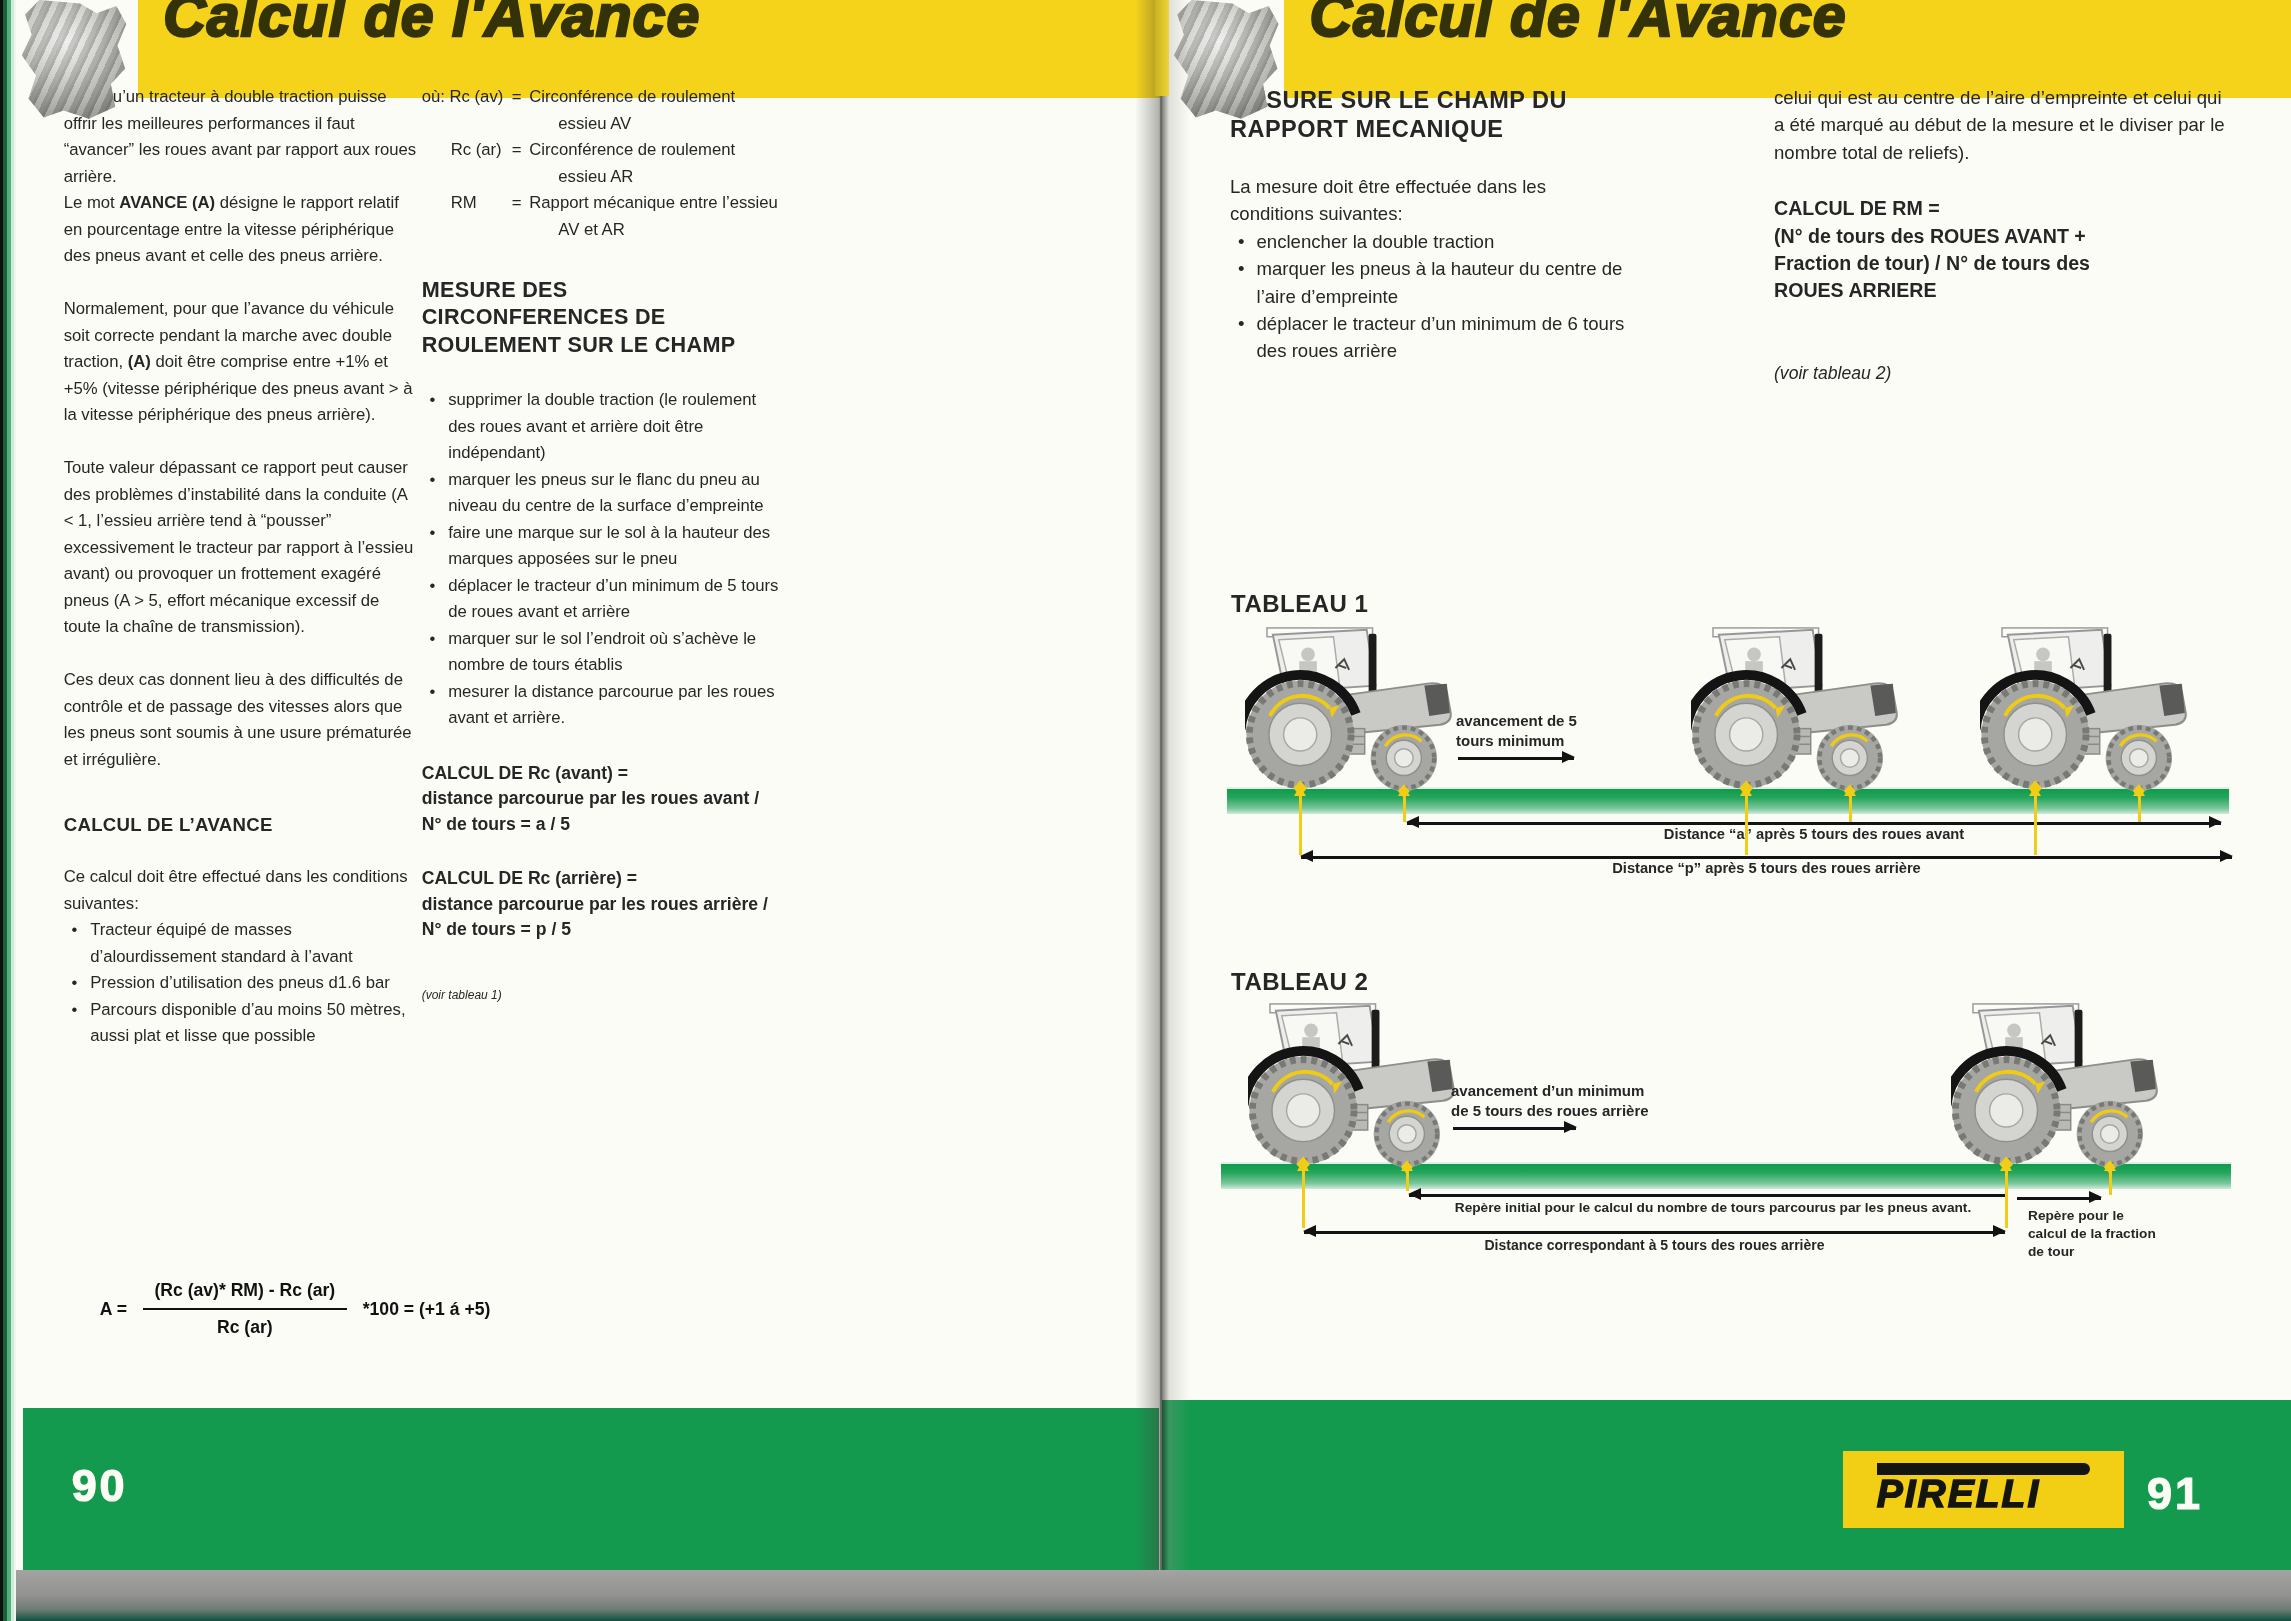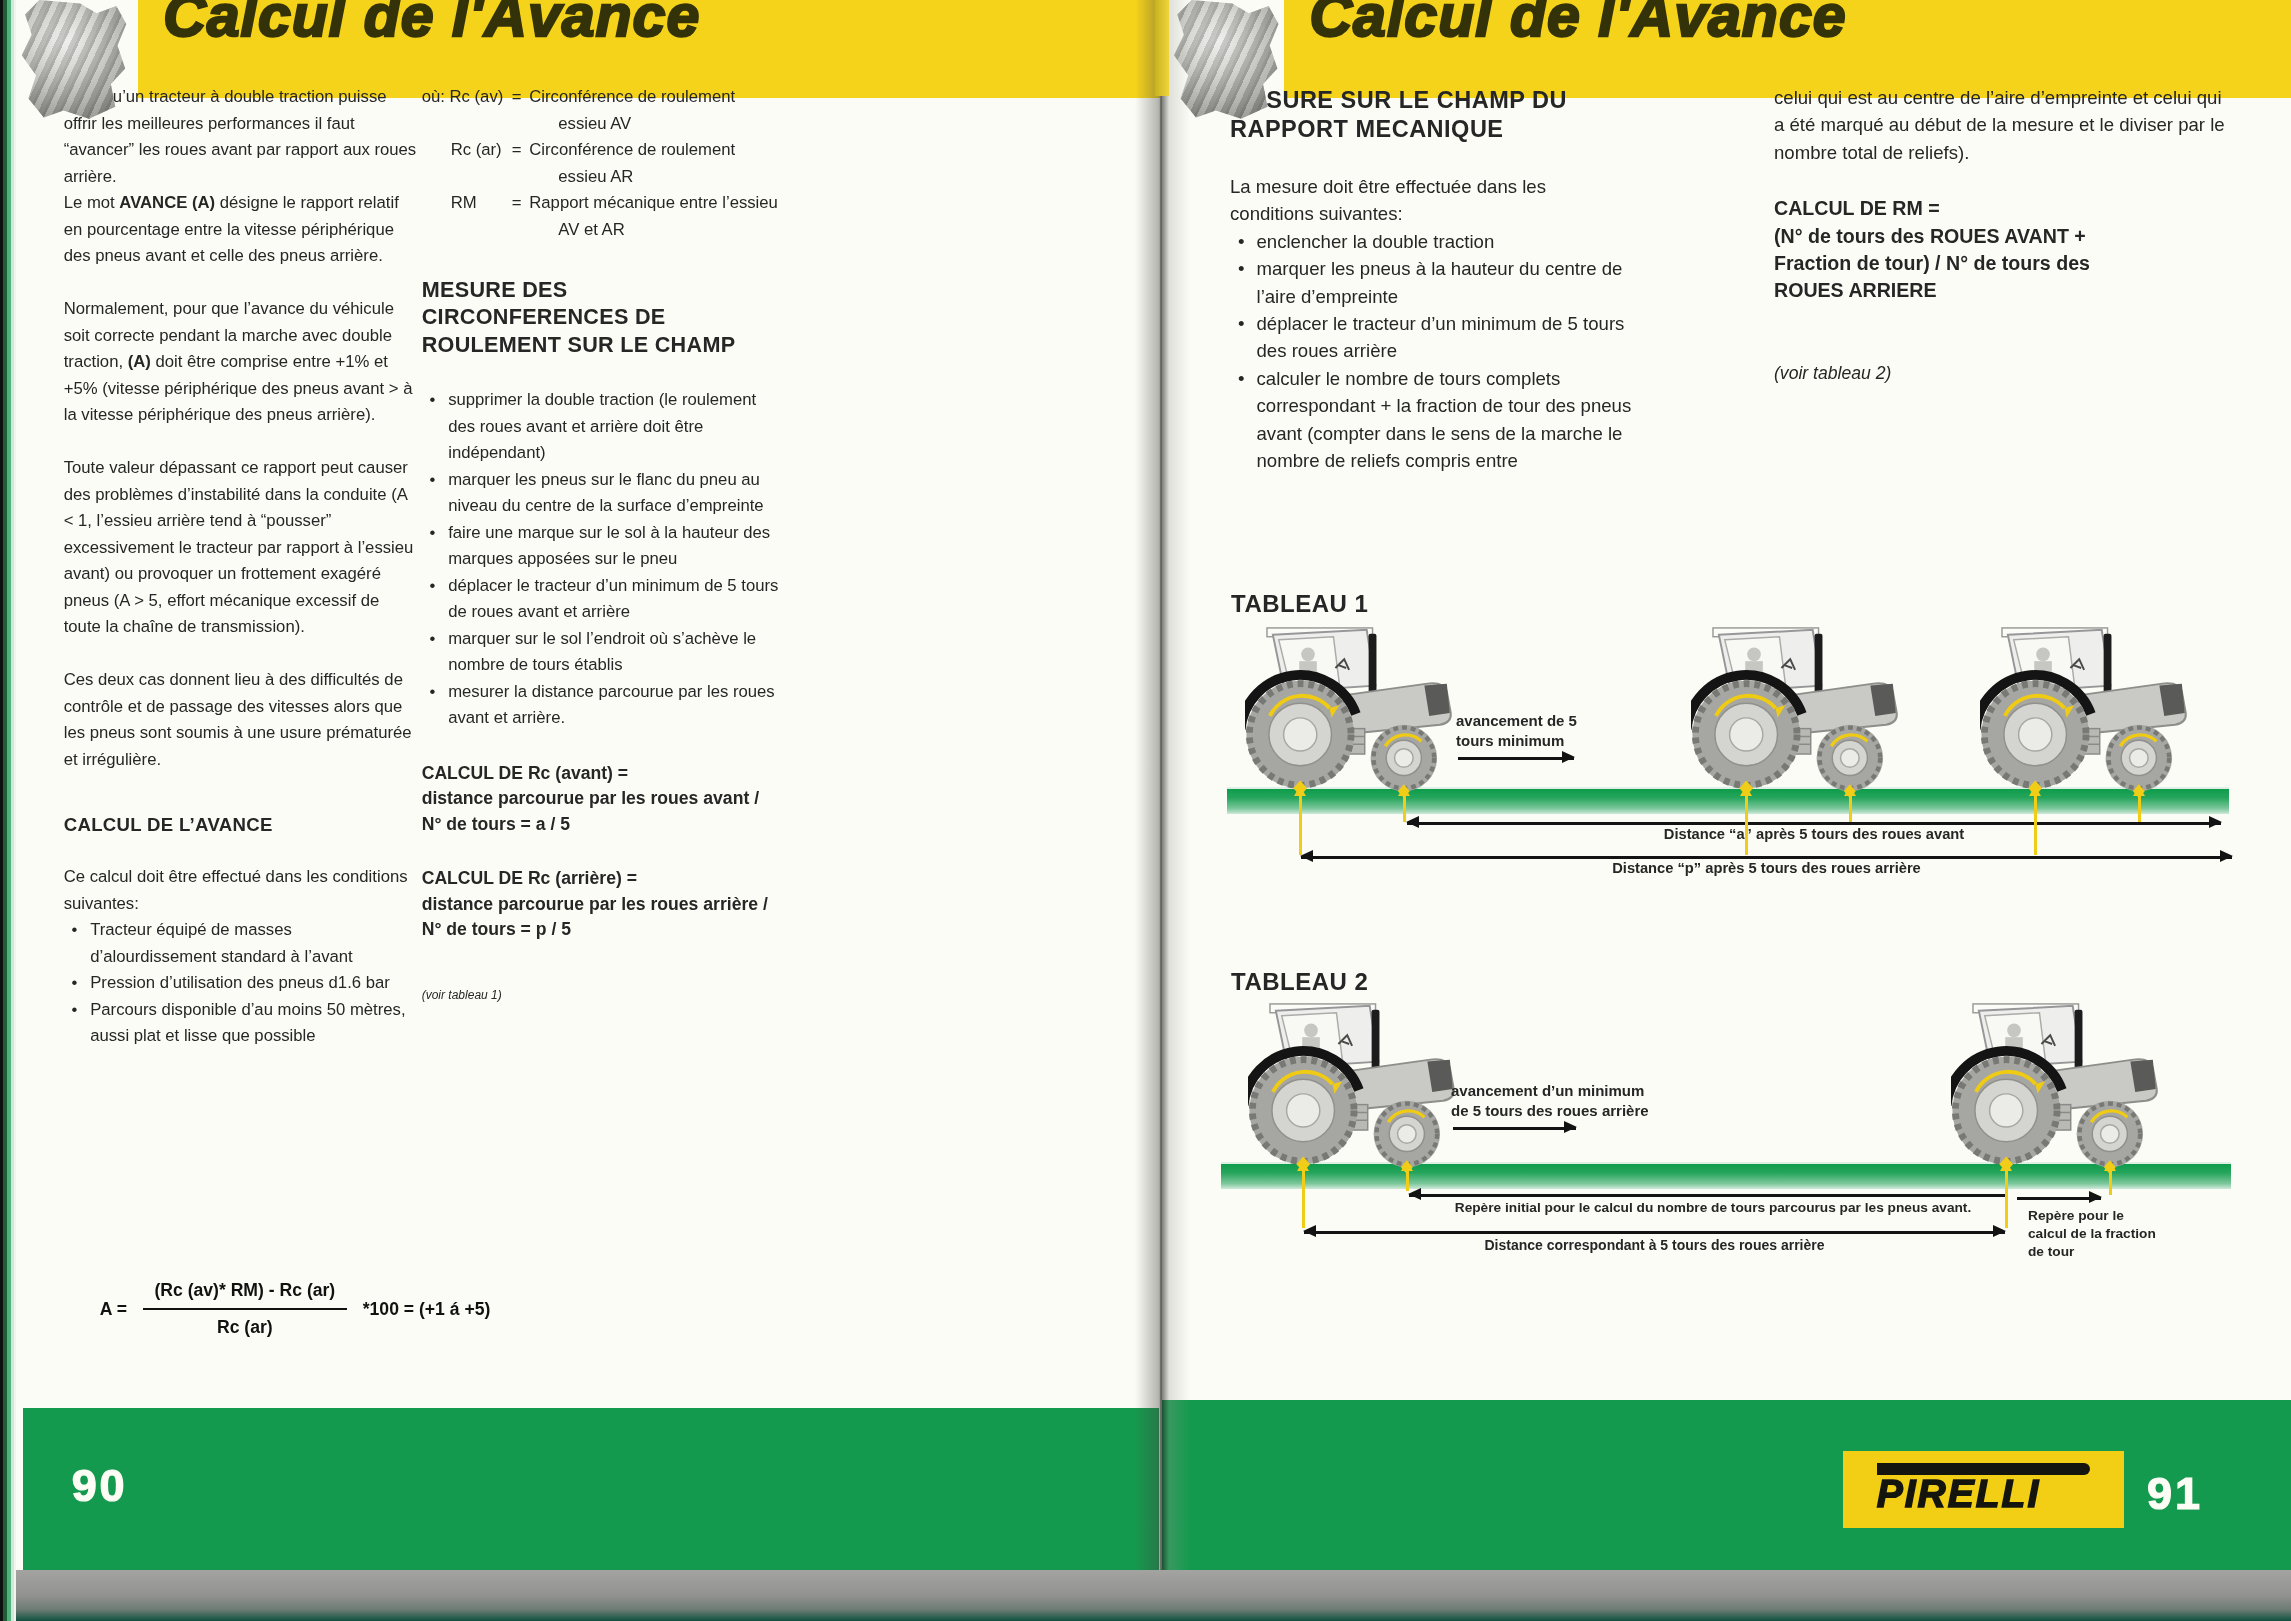--- a/index.html
+++ b/index.html
@@ -216,22 +216,21 @@
       <div class="chapter-title">Calcul de l'Avance</div>
     </div>
     <div class="rock"></div>
 
     <div class="col rp-body" style="left:68px;top:84px;width:404px;">
       <h2 class="rp-heading">MESURE SUR LE CHAMP DU RAPPORT MECANIQUE</h2>
       <p class="para">La mesure doit être effectuée dans les conditions suivantes:</p>
       <ul class="bullets">
         <li>enclencher la double traction</li>
         <li>marquer les pneus à la hauteur du centre de l’aire d’empreinte</li>
-        <li>déplacer le tracteur d’un minimum de 5 tours des roues arrière</li>
-        <li>calculer le nombre de tours complets correspondant + la fraction de tour des pneus avant (compter dans le sens de la marche le nombre de reliefs compris entre</li>
+        <li>déplacer le tracteur d’un minimum de 6 tours des roues arrière</li>
       </ul>
     </div>
 
     <div class="col rp-body" style="left:612px;top:84px;width:461px;">
       <p class="para">celui qui est au centre de l’aire d’empreinte et celui qui a été marqué au début de la mesure et le diviser par le nombre total de reliefs).</p>
       <div class="calc">
         <div>CALCUL DE RM =</div>
         <div>(N° de tours des ROUES AVANT +</div>
         <div>Fraction de tour) / N° de tours des</div>
         <div>ROUES ARRIERE</div>

